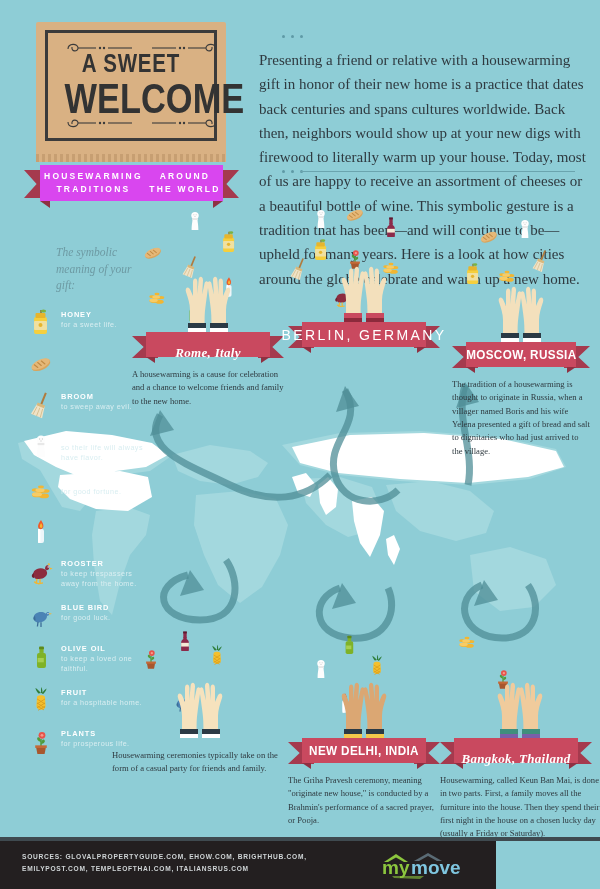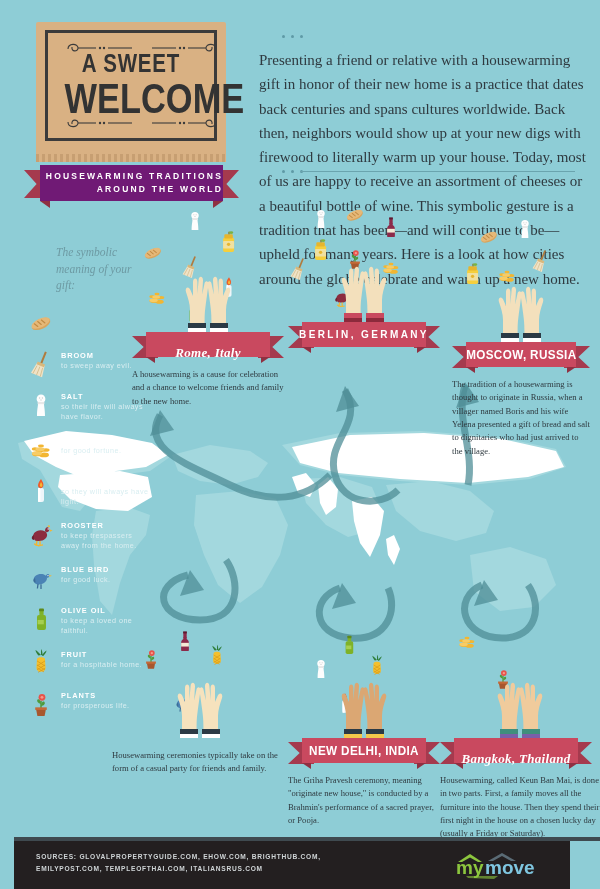--- a/index.html
+++ b/index.html
@@ -41,22 +41,22 @@
     transform: scaleX(.80); display:block; line-height: .95; margin-top:2px;
   }
   .flourish { position:absolute; left:14px; right:14px; height:12px; color:#3b3b3b; }
   .flourish.top { top: 8px; }
   .flourish.bot { bottom: 8px; }
 
   
   .ribbon { position: absolute; height: 34px; }
   .ribbon .body {
     position:absolute; left:16px; right:16px; top:0; bottom:0;
-    background:#701a75; display:flex; align-items:flex-end; justify-content:center;
-    flex-direction: column; z-index:3;
+    background:#d946ef; display:flex; align-items:center; justify-content:center;
+    flex-direction: row; z-index:3;
   }
   .ribbon .tail {
     position:absolute; top:5px; width:30px; height:28px; background:#a53a4e; z-index:1;
   }
   .ribbon .tail.l { left:0; clip-path: polygon(0 0, 100% 0, 100% 100%, 0 100%, 42% 50%); }
   .ribbon .tail.r { right:0; clip-path: polygon(0 0, 100% 0, 58% 50%, 100% 100%, 0 100%); }
   .ribbon .fold { position:absolute; top:100%; width:10px; height:7px; background:#8f3042; z-index:2; }
   .ribbon .fold.l { left:16px; clip-path: polygon(0 0,100% 0,100% 100%); }
   .ribbon .fold.r { right:16px; clip-path: polygon(0 0,100% 0,0 100%); }
 
@@ -110,34 +110,34 @@
   .city-ribbon .fold { position:absolute; top:100%; width:9px; height:6px; background:#8f3042; z-index:2; }
   .city-ribbon .fold.l { left:14px; clip-path: polygon(0 0,100% 0,100% 100%); }
   .city-ribbon .fold.r { right:14px; clip-path: polygon(0 0,100% 0,0 100%); }
 
   .cname { color:#fff; white-space:nowrap; }
   .cname.script {
     font-family:"Liberation Serif", serif; font-style:italic; font-weight:bold;
     font-size:13px; letter-spacing:.3px;margin-top:16px;
   }
   .cname.spaced {
-    font-family:"Liberation Sans", sans-serif; font-weight:bold;
-    font-size:10px; letter-spacing:2.4px;
+    font-family:"Liberation Sans", sans-serif; font-weight:normal;
+    font-size:14px; letter-spacing:2.4px;
   }
   .cname.condensed {
     font-family:"Liberation Sans Narrow","Liberation Sans", sans-serif; font-weight:bold;
     font-size:13px; letter-spacing:.4px; transform:scaleX(.9);
   }
   .cdesc {
     font-family:"Liberation Serif", serif; font-size:8.6px; line-height:1.55;
     color:#2f3a40; margin-top:11px;
   }
 
   
-  .footer { position:absolute; left:14px; bottom:0; width:556px; height:52px; background:#231f20; }
+  .footer { position:absolute; left:0; bottom:0; width:496px; height:52px; background:#231f20; }
   .footer-strip { position:absolute; left:0; top:0; width:600px; height:4px; background:#3f4a50; }
   .sources {
     position:absolute; left:22px; top:14px; width:400px;
     color:#cfd4d6; font-size:6.6px; font-weight:bold; letter-spacing:.75px; line-height:1.75;
   }
   .logo { position:absolute; right:20px; top:12px; width:96px; height:30px; }
 </style>
 </head>
 <body>
 
@@ -253,20 +253,34 @@
         <span></span>
       </div>
     <div class="hline" id="hl-mid"></div>
   </div>
 
   <div class="legend">
     <div class="legend-head">The symbolic meaning of your gift:</div>
     <div id="legend-list">
         <div class="legend-item">
           <div class="legend-ico"><svg width="26" height="29.9" viewBox="0 0 26 30">
+              <rect x="6" y="9" width="13" height="17" rx="2" fill="#f5cf3e"></rect>
+              <rect x="6" y="13" width="13" height="9" rx="1" fill="#f0e0a0"></rect>
+              <rect x="7.5" y="5" width="10" height="5" rx="1" fill="#e7b52c"></rect>
+              <path d="M13 5 L13 2" stroke="#8c6a1f" stroke-width="1.4"></path>
+              <ellipse cx="15.5" cy="3" rx="2.6" ry="1.6" fill="#7cb342"></ellipse>
+              <circle cx="12.5" cy="17" r="2" fill="#e7b52c"></circle>
+            </svg></div>
+     <div class="legend-txt">
+       <div class="legend-term">HONEY</div>
+       <div class="legend-desc">for a sweet life.</div>
+     </div>
+        </div>
+        <div class="legend-item">
+          <div class="legend-ico"><svg width="26" height="29.9" viewBox="0 0 26 30">
               <g transform="rotate(-25 13 16)">
                 <ellipse cx="13" cy="16" rx="10" ry="5" fill="#d9a45c"></ellipse>
                 <ellipse cx="13" cy="15" rx="10" ry="4.4" fill="#e5b878"></ellipse>
                 <g stroke="#c08a44" stroke-width="1.1" stroke-linecap="round">
                   <path d="M7 13 L9 17"></path>
                   <path d="M11 12.4 L13 16.6"></path>
                   <path d="M15 12.6 L17 16.8"></path>
                 </g>
               </g>
             </svg></div>
@@ -325,24 +339,20 @@
        <div class="legend-desc">for good fortune.</div>
      </div>
         </div>
         <div class="legend-item">
           <div class="legend-ico"><svg width="26" height="29.9" viewBox="0 0 26 30">
               <rect x="10" y="13" width="6" height="14" rx="2" fill="#eef6fa"></rect>
               <rect x="10" y="13" width="2.4" height="14" fill="#ffffff"></rect>
               <path d="M13 4 C10 8, 9.2 11, 11 12.6 C12.6 14, 15.2 13, 15.4 10.4 C15.6 8, 14.4 6.4, 13 4 Z" fill="#f05a28"></path>
               <path d="M13 7 C11.6 9.4, 11.4 11, 12.6 11.8 C13.6 12.5, 14.6 11.5, 14.4 10 C14.3 8.8, 13.7 8.2, 13 7 Z" fill="#f7b731"></path>
             </svg></div>
-     <div class="legend-txt">
-       <div class="legend-term">CANDLE</div>
-       <div class="legend-desc">so they will always have light.</div>
-     </div>
         </div>
         <div class="legend-item">
           <div class="legend-ico"><svg width="26" height="29.9" viewBox="0 0 26 30">
               <path d="M8 22 C4 20, 4 14, 9 12 C13 10.4, 18 11.6, 19 15 C20 18.6, 16 22, 11 22 Z" fill="#8c2c3f"></path>
               <path d="M17 12 C17 8, 20 7, 21 9.6 C22 12, 20 13.6, 18 13.4 Z" fill="#8c2c3f"></path>
               <path d="M19.4 7.6 C20.4 5.4, 22.4 6, 21.8 8.2 Z" fill="#f2b632"></path>
               <path d="M22 10.6 L24.6 11.6 L22 12.8 Z" fill="#f2b632"></path>
               <circle cx="20.2" cy="10" r=".7" fill="#fff"></circle>
               <path d="M9 22 L8 27 M12 22 L12 27" stroke="#f2b632" stroke-width="1.4"></path>
               <path d="M6 25 L11 27 M10 27 L15 26" stroke="#f2b632" stroke-width="1.3" fill="none"></path>

